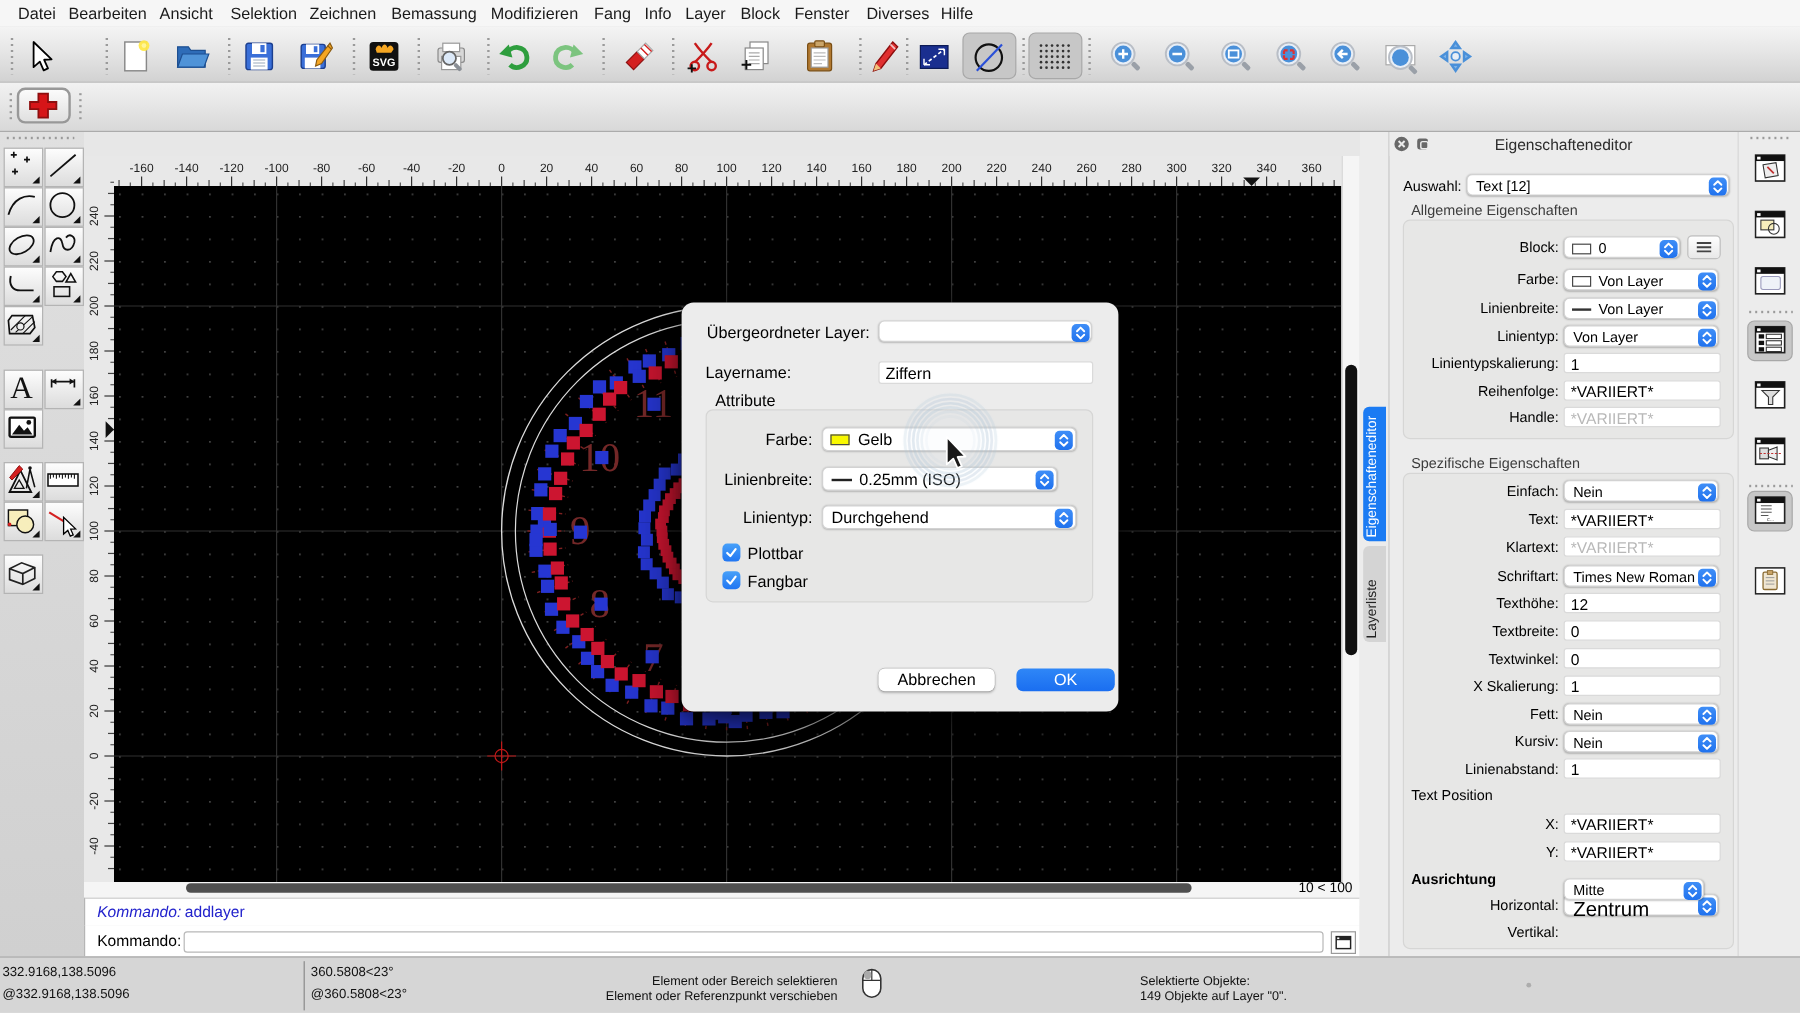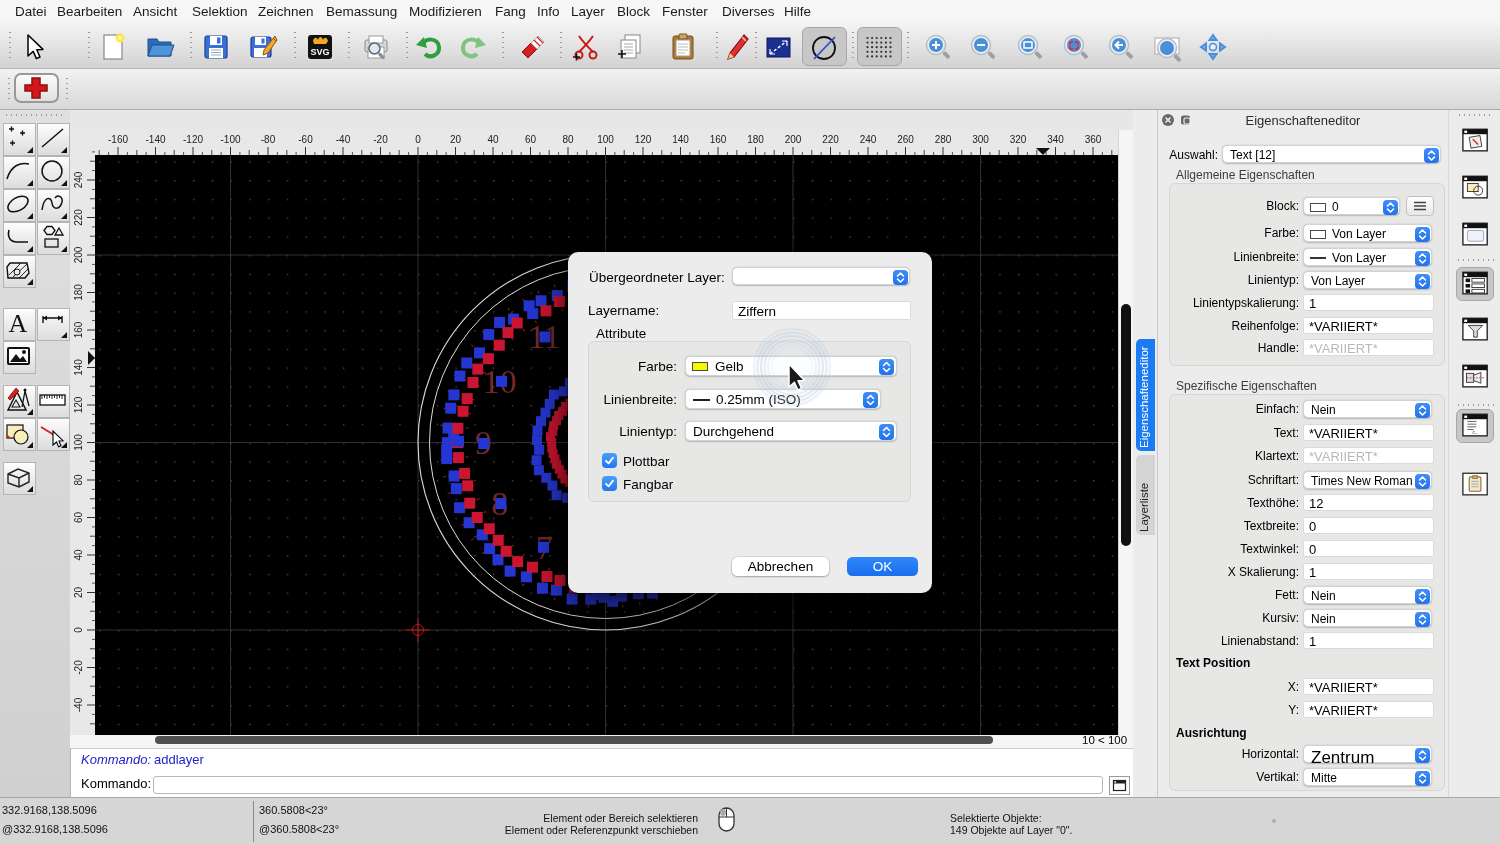--- a/index.html
+++ b/index.html
@@ -1076,42 +1076,42 @@
         <svg width="15" height="15" viewBox="0 0 15 15">
           <path d="M4.5 6 L7.5 3 L10.5 6" fill="none" stroke="#fff" stroke-width="1.6" stroke-linecap="round" stroke-linejoin="round"></path>
           <path d="M4.5 9 L7.5 12 L10.5 9" fill="none" stroke="#fff" stroke-width="1.6" stroke-linecap="round" stroke-linejoin="round"></path>
         </svg>
       </div>
     </div>
     <div class="plabel" style="left:0px;top:524px;width:141px">Linienabstand:</div>
     <div class="tfield" style="left:145px;top:522px;width:131px;height:17px">
       <span class="txt" style="color:#000;font-size:13px">1</span>
     </div>
-    <div class="phead" style="left:18px;top:546px;font-weight:bold;color:#000">Text Position</div>
+    <div class="phead" style="left:18px;top:546px;font-weight:normal;color:#000">Text Position</div>
     <div class="plabel" style="left:0px;top:570px;width:141px">X:</div>
     <div class="tfield" style="left:145px;top:568px;width:131px;height:17px">
       <span class="txt" style="color:#000;font-size:13px">*VARIIERT*</span>
     </div>
     <div class="plabel" style="left:0px;top:593px;width:141px">Y:</div>
     <div class="tfield" style="left:145px;top:591px;width:131px;height:17px">
       <span class="txt" style="color:#000;font-size:13px">*VARIIERT*</span>
     </div>
     <div class="phead" style="left:18px;top:616px;font-weight:bold;color:#000">Ausrichtung</div>
     <div class="plabel" style="left:0px;top:637px;width:141px">Horizontal:</div>
     <div class="combo" style="left:145px;top:635px;width:129px;height:18px">
       <span class="txt" style="left:7px;font-size:17px">Zentrum</span>
       <div class="stepper" style="height:15px">
         <svg width="15" height="15" viewBox="0 0 15 15">
           <path d="M4.5 6 L7.5 3 L10.5 6" fill="none" stroke="#fff" stroke-width="1.6" stroke-linecap="round" stroke-linejoin="round"></path>
           <path d="M4.5 9 L7.5 12 L10.5 9" fill="none" stroke="#fff" stroke-width="1.6" stroke-linecap="round" stroke-linejoin="round"></path>
         </svg>
       </div>
     </div>
     <div class="plabel" style="left:0px;top:660px;width:141px">Vertikal:</div>
-    <div class="combo" style="left:145px;top:658px;width:129px;height:18px">
+    <div class="combo" style="left:145px;top:622px;width:117px;height:18px">
       <span class="txt" style="left:7px;font-size:12px">Mitte</span>
       <div class="stepper" style="height:15px">
         <svg width="15" height="15" viewBox="0 0 15 15">
           <path d="M4.5 6 L7.5 3 L10.5 6" fill="none" stroke="#fff" stroke-width="1.6" stroke-linecap="round" stroke-linejoin="round"></path>
           <path d="M4.5 9 L7.5 12 L10.5 9" fill="none" stroke="#fff" stroke-width="1.6" stroke-linecap="round" stroke-linejoin="round"></path>
         </svg>
       </div>
     </div>
   </div>
 <div id="iconstrip" class="abs">
@@ -1248,21 +1248,21 @@
     </div>
     <div class="checkbox" style="left:34px;top:201px"><svg width="15" height="15" viewBox="0 0 15 15">
         <path d="M4 7.8 L6.6 10.4 L11 4.6" fill="none" stroke="#fff" stroke-width="1.8" stroke-linecap="round" stroke-linejoin="round"></path>
       </svg></div>
     <div style="position:absolute;left:55px;top:202px">Plottbar</div>
     <div class="checkbox" style="left:34px;top:224px"><svg width="15" height="15" viewBox="0 0 15 15">
         <path d="M4 7.8 L6.6 10.4 L11 4.6" fill="none" stroke="#fff" stroke-width="1.8" stroke-linecap="round" stroke-linejoin="round"></path>
       </svg></div>
     <div style="position:absolute;left:55px;top:225px">Fangbar</div>
     <div class="dlgbtn" style="left:164px;top:305px;width:97px;background:#fff;box-shadow:0 0 0 0.5px rgba(0,0,0,0.15),0 1px 2px rgba(0,0,0,0.25)">Abbrechen</div>
-    <div class="dlgbtn" style="left:279px;top:305px;width:71px;background:linear-gradient(#2f87f7,#1a6ef0);color:#fff">OK</div>
+    <div class="dlgbtn" style="left:279px;top:305px;width:82px;background:linear-gradient(#2f87f7,#1a6ef0);color:#fff">OK</div>
     <svg style="position:absolute;left:174px;top:65px;pointer-events:none" width="100" height="100" viewBox="0 0 100 100">
       <circle cx="50" cy="50" r="40" fill="#dde8f2" opacity="0.08"></circle>
       <circle cx="50" cy="50" r="38" fill="none" stroke="#a8c0d4" stroke-width="2.2" opacity="0.18"></circle>
       <circle cx="50" cy="50" r="34.5" fill="none" stroke="#a8c0d4" stroke-width="2.2" opacity="0.28"></circle>
       <circle cx="50" cy="50" r="31" fill="none" stroke="#a8c0d4" stroke-width="2.2" opacity="0.32"></circle>
       <circle cx="50" cy="50" r="27.5" fill="none" stroke="#a8c0d4" stroke-width="2.2" opacity="0.26"></circle>
       <circle cx="50" cy="50" r="24" fill="none" stroke="#a8c0d4" stroke-width="2.2" opacity="0.16"></circle>
       <circle cx="50" cy="50" r="20" fill="none" stroke="#a8c0d4" stroke-width="2.2" opacity="0.08"></circle>
     </svg>
     <svg style="position:absolute;left:216px;top:109px" width="22" height="32" viewBox="0 0 22 32">

